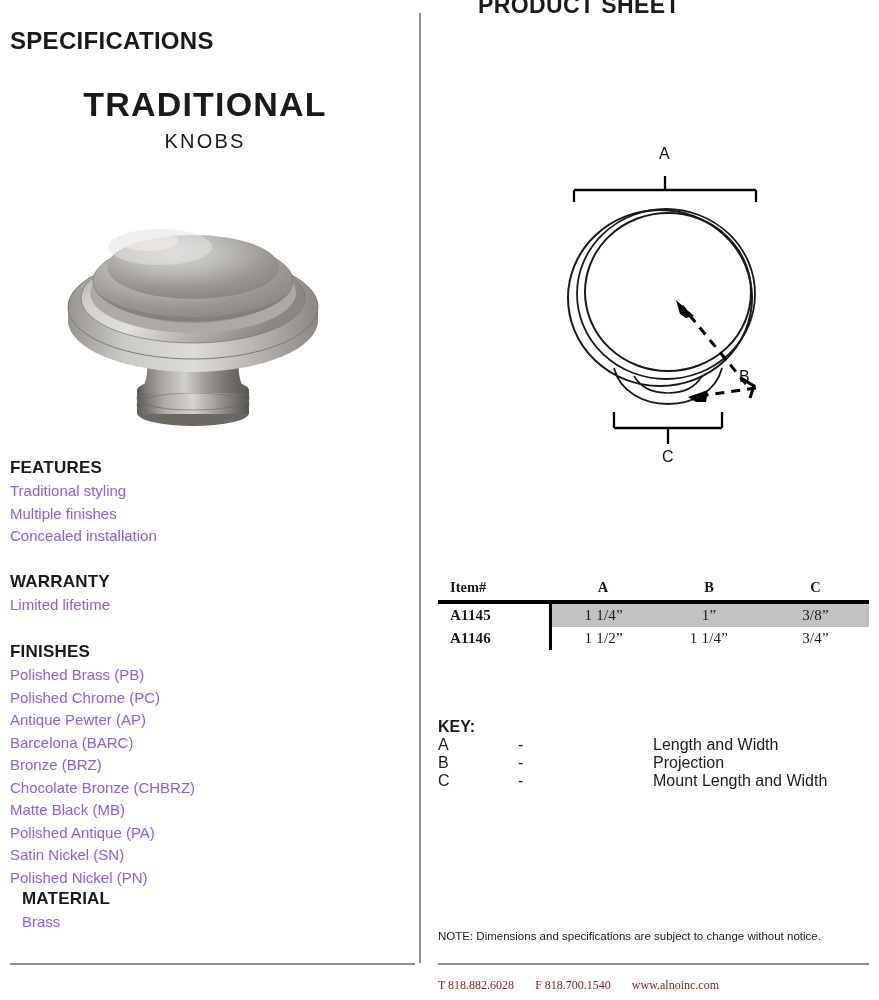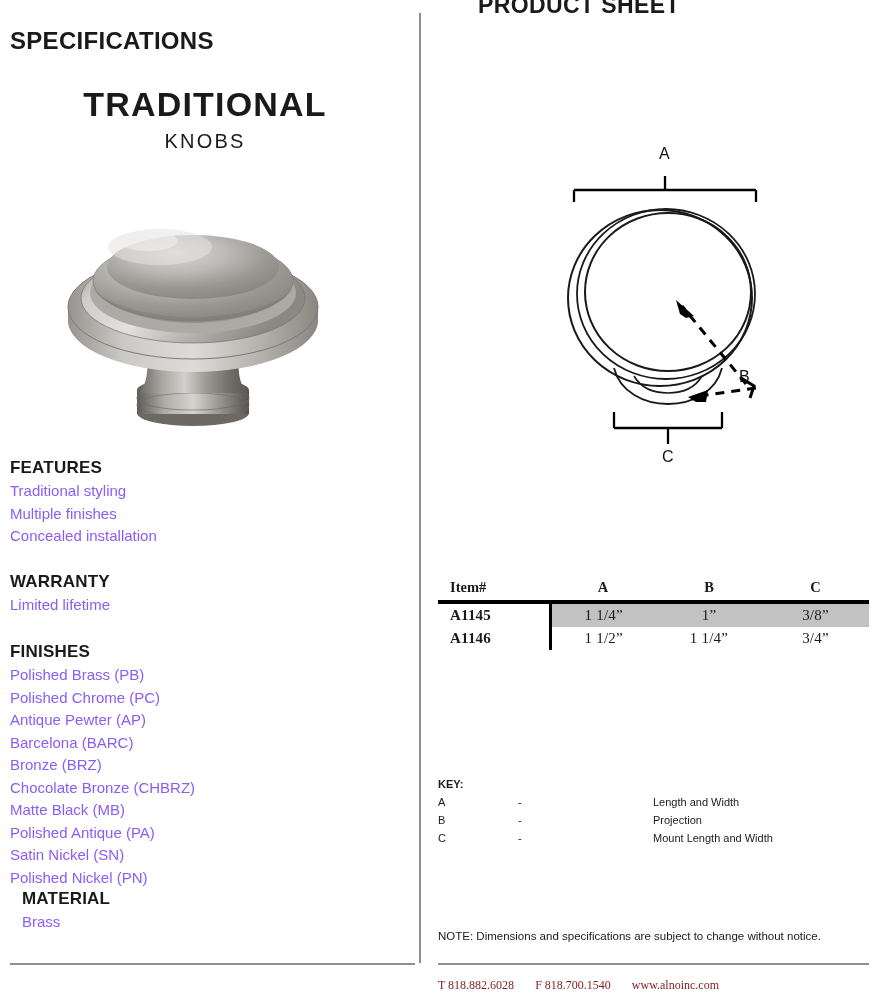--- a/index.html
+++ b/index.html
@@ -173,23 +173,23 @@
   }
   table.dims td.val {
     font-weight: normal;
   }
   tr.shaded td.val { background: #c2c2c2; }
 
   
   .key-area {
     position: absolute;
     left: 438px;
-    top: 775px;
+    top: 718px;
     width: 431px;
-    font-size: 11px;
+    font-size: 16px;
     line-height: 18px;
     color: #1a1a1a;
   }
   .key-area .key-title { font-weight: bold; }
   .key-row { display: flex; }
   .key-row .k-letter { width: 80px; }
   .key-row .k-dash { width: 135px; }
   .key-row .k-desc { flex: 1; }
 
   

